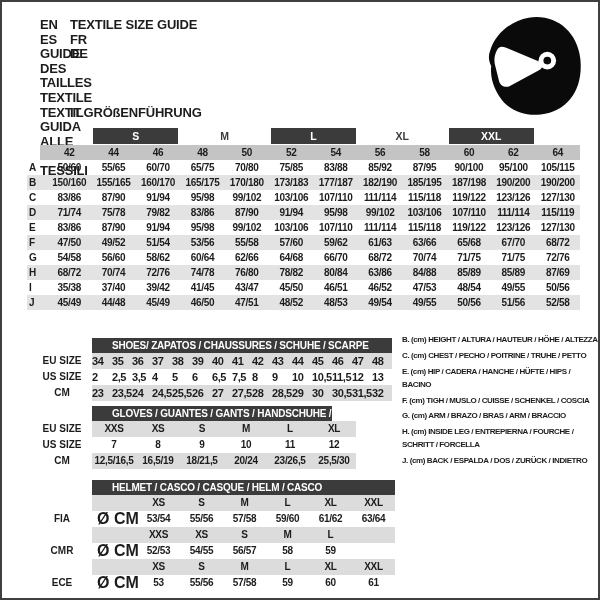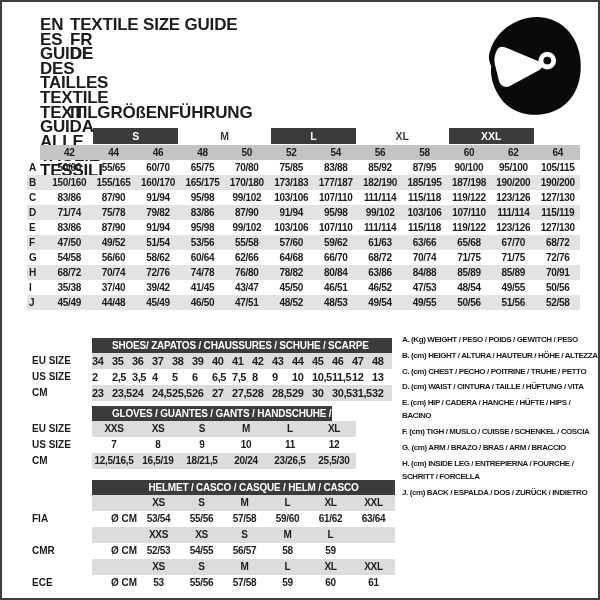--- a/index.html
+++ b/index.html
@@ -2,21 +2,21 @@
 <html><head>
 <meta charset="utf-8">
 <style>
   html,body{margin:0;padding:0;background:#fff;}
   .page{position:relative;width:600px;height:600px;background:#fff;box-sizing:border-box;
         border:2px solid #3f3f3f;overflow:hidden;
         font-family:"Liberation Sans",sans-serif;color:#1c1c1c;}
 
   
   .lang-block{position:absolute;left:38px;top:16px;display:grid;grid-template-columns:30px auto;
-              font-size:17px;font-weight:700;line-height:14.6px;letter-spacing:-0.2px;}
+              font-size:13px;font-weight:700;line-height:14.6px;letter-spacing:-0.2px;}
 
   
   .helmet-icon{position:absolute;left:472px;top:8px;width:118px;height:110px;}
 
   
   .textile{position:absolute;left:25px;top:126px;width:553px;font-size:10px;}
   .tghead{display:grid;grid-template-columns:20px repeat(12,1fr);height:16px;line-height:16px;}
   .gbar{grid-column:span 2;background:#3b3b3b;color:#fff;text-align:center;margin:0 2px;
         font-weight:700;font-size:10.5px;}
   .glabel{grid-column:span 2;text-align:center;color:#3b3b3b;font-weight:700;font-size:10.5px;}
@@ -26,37 +26,37 @@
   .tsizes>div{position:relative;z-index:1;}
   .trow{display:grid;grid-template-columns:20px repeat(12,1fr);height:15px;line-height:15px;}
   .trow.stripe{background:#e3e3e3;}
   .tcell{text-align:center;font-weight:700;white-space:nowrap;letter-spacing:-0.3px;}
   .tletter{text-align:left;padding-left:2px;font-weight:700;}
 
   
   .sub{position:absolute;font-weight:700;}
   .bar{background:#3b3b3b;color:#fff;font-size:10px;letter-spacing:-0.2px;
        height:15px;line-height:15px;padding-left:20px;white-space:nowrap;overflow:hidden;}
-  .rlabel{text-align:left;padding-left:2px;font-size:10px;white-space:nowrap;}
+  .rlabel{text-align:center;padding-left:2px;font-size:10px;white-space:nowrap;}
   .gray-bg{background:#dcdcdc;}
 
   .shoes{left:28px;top:336px;width:362px;}
   .stitle{display:grid;grid-template-columns:62px 1fr;}
   .srow{display:grid;grid-template-columns:62px repeat(15,1fr);height:16px;line-height:16px;}
   .scell{font-size:11px;letter-spacing:-0.4px;white-space:nowrap;}
 
   .gloves{left:28px;top:404px;width:326px;}
   .gtitle{display:grid;grid-template-columns:62px 240px auto;}
   .grow{display:grid;grid-template-columns:62px repeat(6,1fr);height:16px;line-height:16px;}
   .gvcell{text-align:center;font-size:10px;letter-spacing:-0.3px;white-space:nowrap;}
 
   .helmet-table{left:28px;top:478px;width:365px;}
-  .htitle{display:grid;grid-template-columns:62px 1fr;text-align:center;}
+  .htitle{display:grid;grid-template-columns:62px 1fr;}
   .hrow{display:grid;grid-template-columns:62px 45px repeat(6,1fr);height:16px;line-height:16px;}
-  .hunit{text-align:right;padding-left:5px;font-size:10px;white-space:nowrap;}
+  .hunit{text-align:right;padding-left:5px;font-size:16px;white-space:nowrap;}
   .hcell{text-align:center;font-size:10px;letter-spacing:-0.3px;white-space:nowrap;}
 
   
   .legend{position:absolute;left:400px;top:331px;width:196px;font-size:8px;font-weight:700;
           letter-spacing:-0.4px;line-height:13.2px;}
   .litem{margin-bottom:2.6px;}
 </style>
 </head>
 <body>
 
@@ -220,21 +220,21 @@
         <div class="tcell">70/74</div>
         <div class="tcell">72/76</div>
         <div class="tcell">74/78</div>
         <div class="tcell">76/80</div>
         <div class="tcell">78/82</div>
         <div class="tcell">80/84</div>
         <div class="tcell">63/86</div>
         <div class="tcell">84/88</div>
         <div class="tcell">85/89</div>
         <div class="tcell">85/89</div>
-        <div class="tcell">70/91</div>
+        <div class="tcell">87/69</div>
       </div>
       <div class="trow">
         <div class="tletter">I</div>
         <div class="tcell">35/38</div>
         <div class="tcell">37/40</div>
         <div class="tcell">39/42</div>
         <div class="tcell">41/45</div>
         <div class="tcell">43/47</div>
         <div class="tcell">45/50</div>
         <div class="tcell">46/51</div>
@@ -418,24 +418,22 @@
         <div class="hcell">53</div>
         <div class="hcell">55/56</div>
         <div class="hcell">57/58</div>
         <div class="hcell">59</div>
         <div class="hcell">60</div>
         <div class="hcell">61</div>
       </div>
     </div>
 
   <div class="legend" id="legend">
-      <div class="litem">A. (Kg) WEIGHT / PESO / POIDS / GEWITCH / PESO</div>
       <div class="litem">B. (cm) HEIGHT / ALTURA / HAUTEUR / HÖHE / ALTEZZA</div>
       <div class="litem">C. (cm) CHEST / PECHO / POITRINE / TRUHE / PETTO</div>
-      <div class="litem">D. (cm) WAIST / CINTURA / TAILLE / HÜFTUNG / VITA</div>
       <div class="litem">E. (cm) HIP / CADERA / HANCHE / HÜFTE / HIPS /  BACINO</div>
       <div class="litem">F. (cm) TIGH / MUSLO / CUISSE / SCHENKEL / COSCIA</div>
       <div class="litem">G. (cm) ARM  / BRAZO / BRAS / ARM / BRACCIO</div>
       <div class="litem">H. (cm) INSIDE LEG / ENTREPIERNA / FOURCHE / SCHRITT / FORCELLA</div>
       <div class="litem">J. (cm) BACK / ESPALDA / DOS / ZURÜCK / INDIETRO</div>
     </div>
 
 </div>
 
 </body></html>

